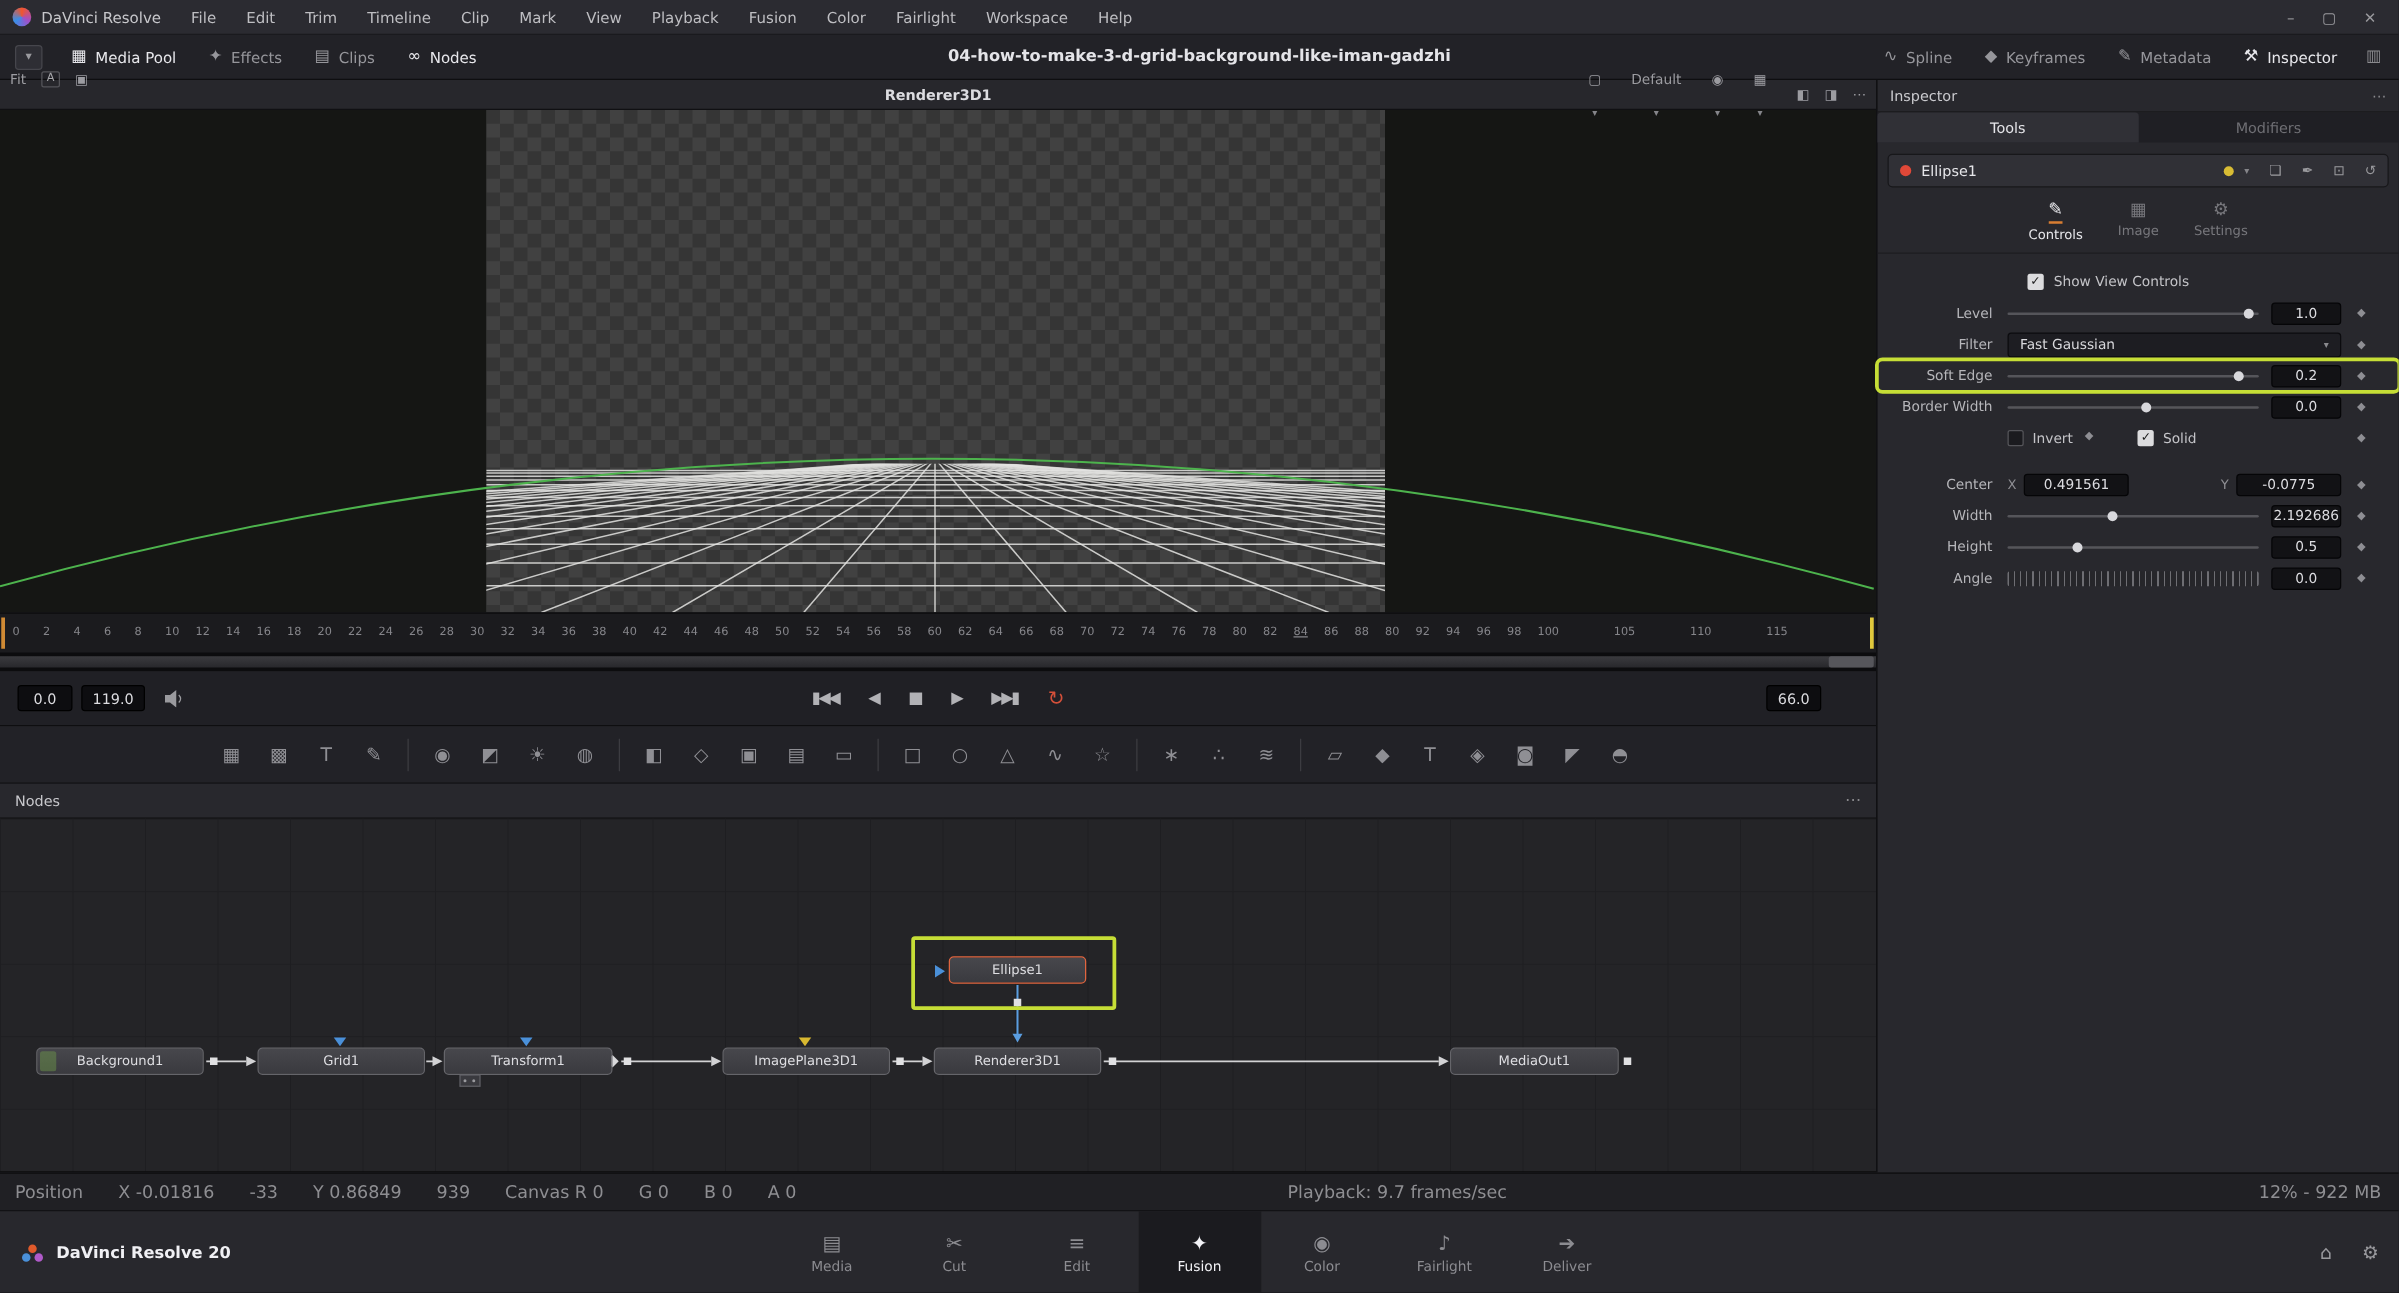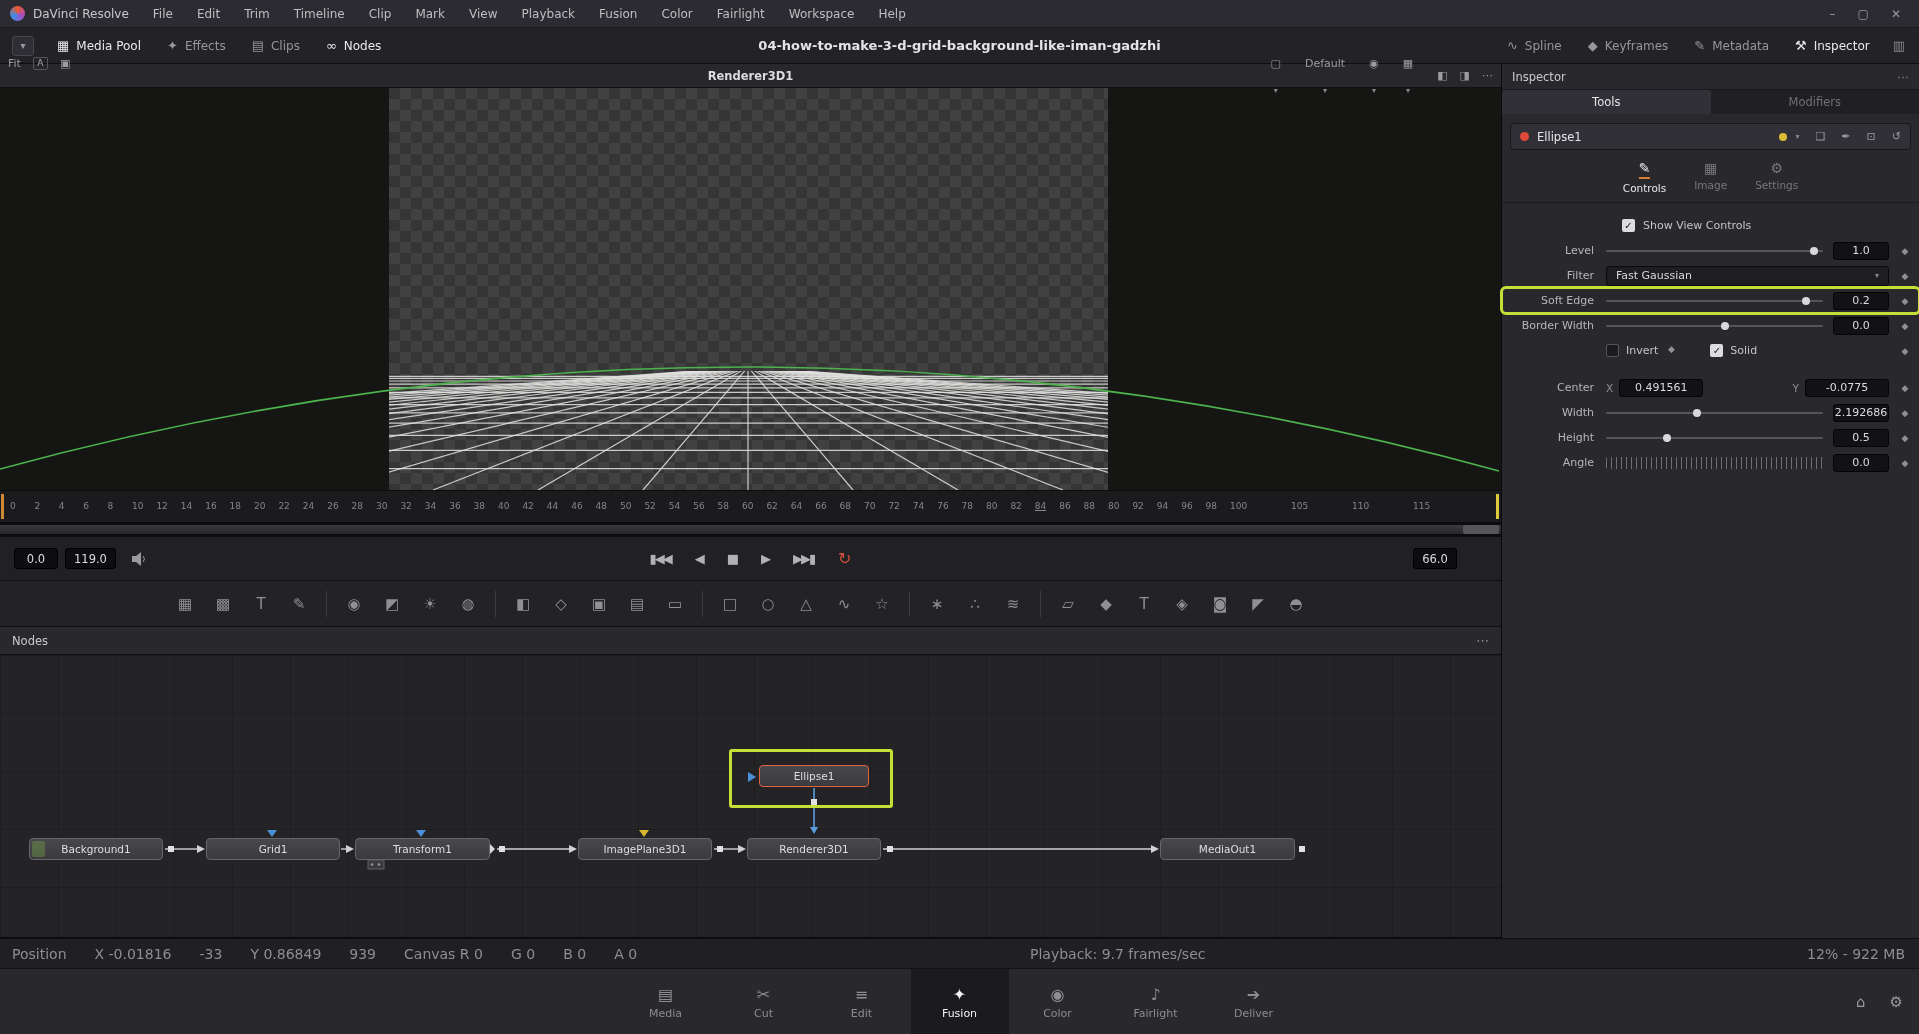--- a/index.html
+++ b/index.html
@@ -105,21 +105,21 @@
   .dot-yellow{width:8px;height:8px;border-radius:50%;background:#d8bc34;}
   .nh-ic{color:#9a9a9e;font-size:11px;margin-left:8px;}
   .subtabs{display:flex;justify-content:center;gap:28px;margin:10px 0 8px;border-bottom:1px solid #1c1c20;padding-bottom:8px;}
   .subtab{display:flex;flex-direction:column;align-items:center;gap:3px;font-size:10.5px;color:#77777c;}
   .subtab .g{font-size:14px;}
   .subtab.active{color:#e8e8ec;}
   .subtab.active .g{border-bottom:2px solid #d87d32;padding-bottom:1px;}
   .svc-row{display:flex;align-items:center;gap:8px;padding:8px 0 6px 120px;font-size:11px;color:#c4c4c8;}
   .checkbox{width:13px;height:13px;border-radius:2px;background:#dcdcde;color:#1a1a1a;font-size:10px;line-height:13px;text-align:center;font-weight:bold;flex:0 0 auto;}
   .checkbox.un{background:#1b1b1f;border:1px solid #55555a;color:transparent;}
-  .insp-row{display:flex;align-items:center;height:25px;padding-right:8px;position:relative;}
+  .insp-row{display:flex;align-items:center;height:25px;padding-right:24px;position:relative;}
   .insp-label{width:104px;text-align:right;font-size:11px;color:#b6b6ba;padding-right:12px;flex:0 0 auto;}
   .slider{flex:1;height:14px;position:relative;margin-right:10px;}
   .slider .track{position:absolute;left:0;right:0;top:6px;height:2px;background:#55555a;border-radius:1px;}
   .slider .handle{position:absolute;top:3px;width:8px;height:8px;border-radius:50%;background:#d8d8dc;margin-left:-4px;}
   .value-box{width:56px;height:18px;background:#121215;border:1px solid #050507;border-radius:3px;color:#dcdce0;font-size:11px;display:flex;align-items:center;justify-content:center;margin-right:10px;flex:0 0 auto;}
   .kf{color:#8e8e93;font-size:9px;width:12px;text-align:center;flex:0 0 auto;}
   .dropdown{flex:1;height:20px;background:#1d1d22;border:1px solid #0b0b0e;border-radius:3px;display:flex;align-items:center;padding:0 9px;font-size:11px;color:#d8d8dc;margin-right:10px;}
   .dropdown .chev{margin-left:auto;color:#8a8a8e;font-size:8px;}
   .hl{outline:3px solid #c6de36;outline-offset:-1px;border-radius:4px;}
   .xy-key{font-size:10.5px;color:#8e8e93;margin-right:6px;}
@@ -623,20 +623,28 @@
     </div>
   </div>
 
   <div id="status-bar">
     <div id="status-left"><span class="seg">Position</span><span class="seg">X -0.01816</span><span class="seg">-33</span><span class="seg">Y 0.86849</span><span class="seg">939</span><span class="seg">Canvas  R 0</span><span class="seg">G 0</span><span class="seg">B 0</span><span class="seg">A 0</span></div>
     <span id="status-playback">Playback: 9.7 frames/sec</span>
     <span id="status-memory">12% - 922 MB</span>
   </div>
 
   <div id="page-bar">
+    <div id="brand">
+      <svg width="20" height="17">
+        <circle cx="10" cy="5" r="3.4" fill="#e05a2b"></circle>
+        <circle cx="5" cy="12" r="3.4" fill="#4a90d9"></circle>
+        <circle cx="15" cy="12" r="3.4" fill="#b05ac9"></circle>
+      </svg>
+      <span>DaVinci Resolve 20</span>
+    </div>
     <div id="pages">
         <div class="page">
           <div class="g">▤</div>
           <div class="plbl">Media</div>
         </div>
         <div class="page">
           <div class="g">✂</div>
           <div class="plbl">Cut</div>
         </div>
         <div class="page">

